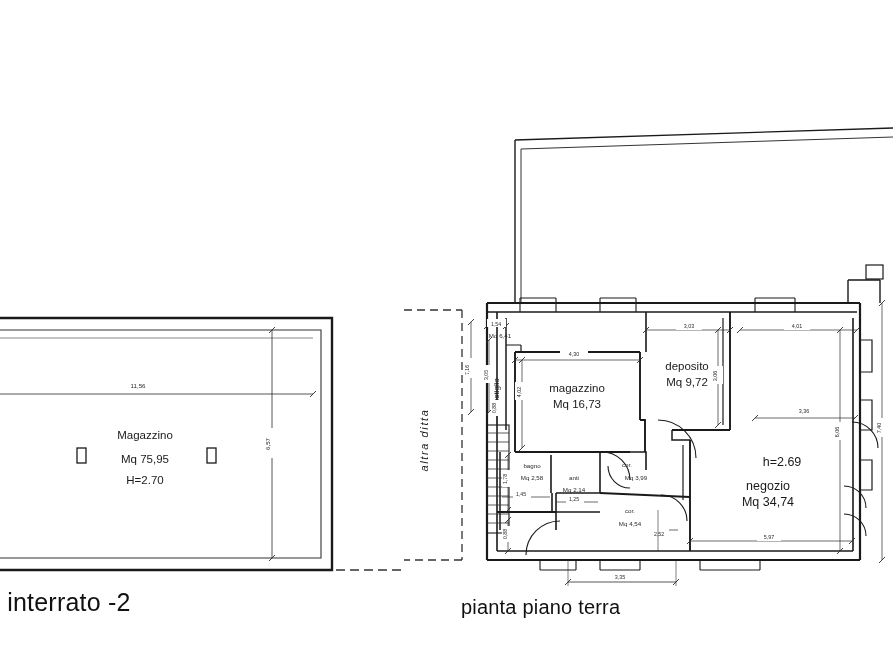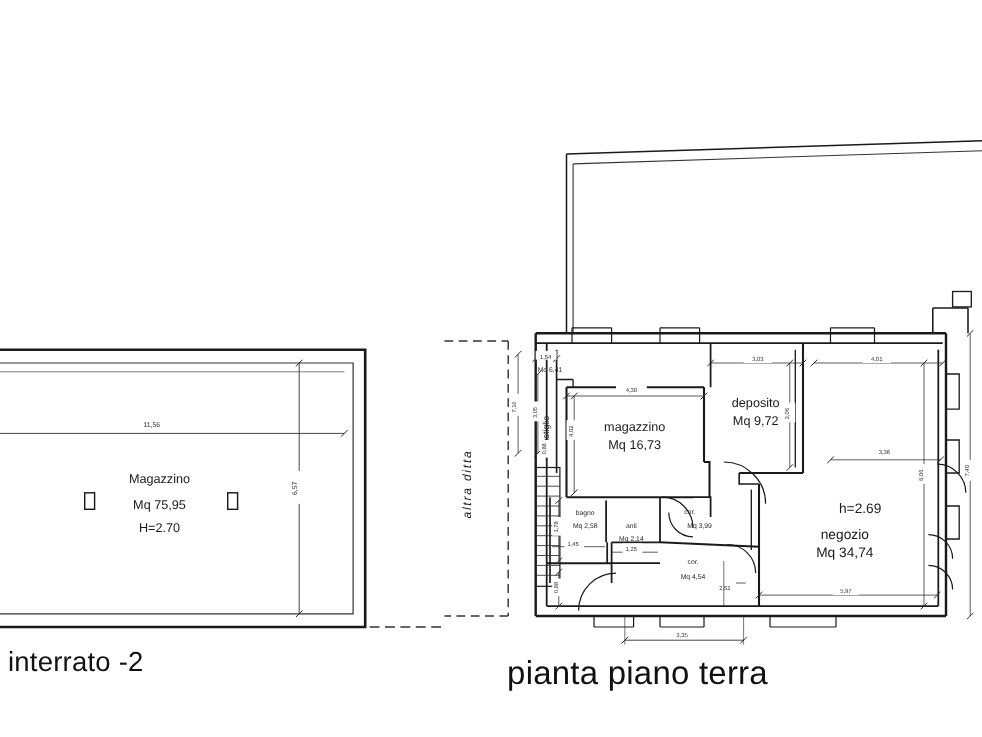--- a/index.html
+++ b/index.html
@@ -28,21 +28,21 @@
     top: 588px;
     font-size: 25px;
     color: #111;
     letter-spacing: 0.2px;
     white-space: nowrap;
   }
   .cap-right {
     position: absolute;
     left: 461px;
     top: 596px;
-    font-size: 30px;
+    font-size: 20px;
     color: #111;
     letter-spacing: 0.2px;
     white-space: nowrap;
   }
   text {
     font-family: "Liberation Sans", sans-serif;
     fill: #1a1a1a;
   }
   .rm      { font-size: 11.5px; }
   .rm-big  { font-size: 12.5px; }

